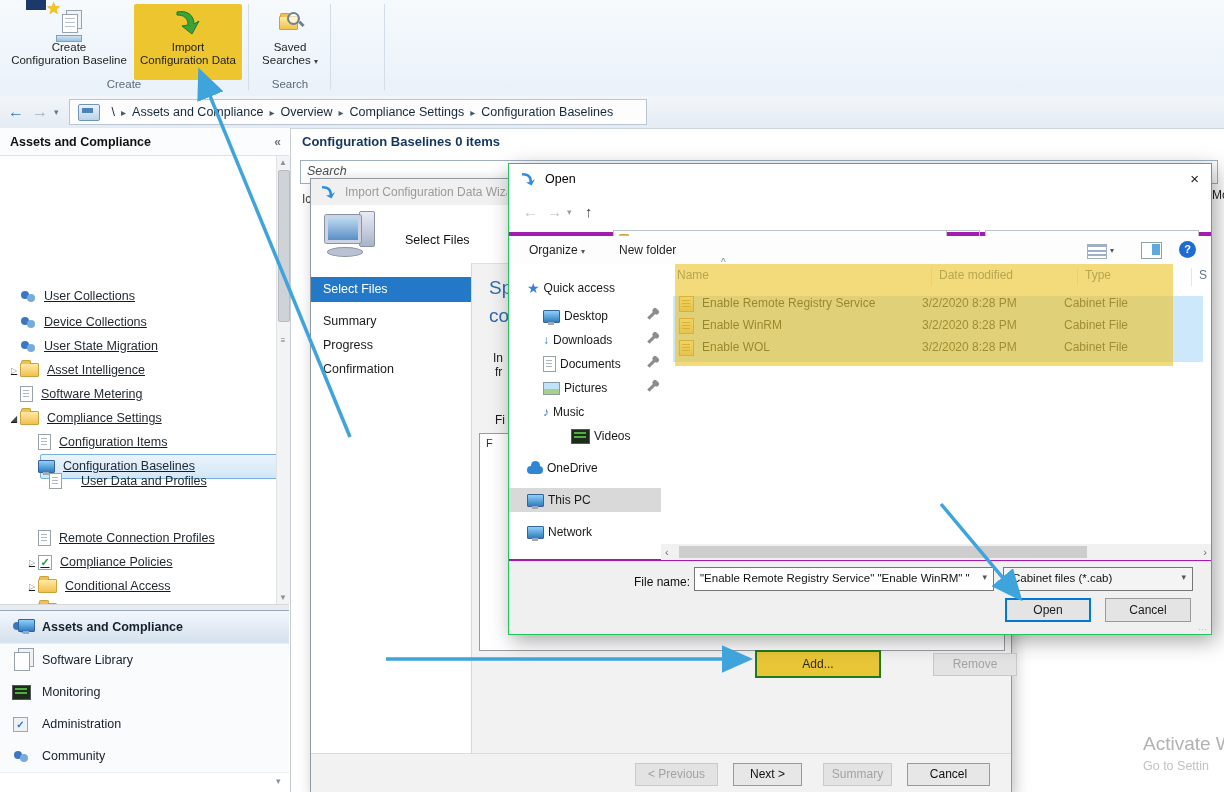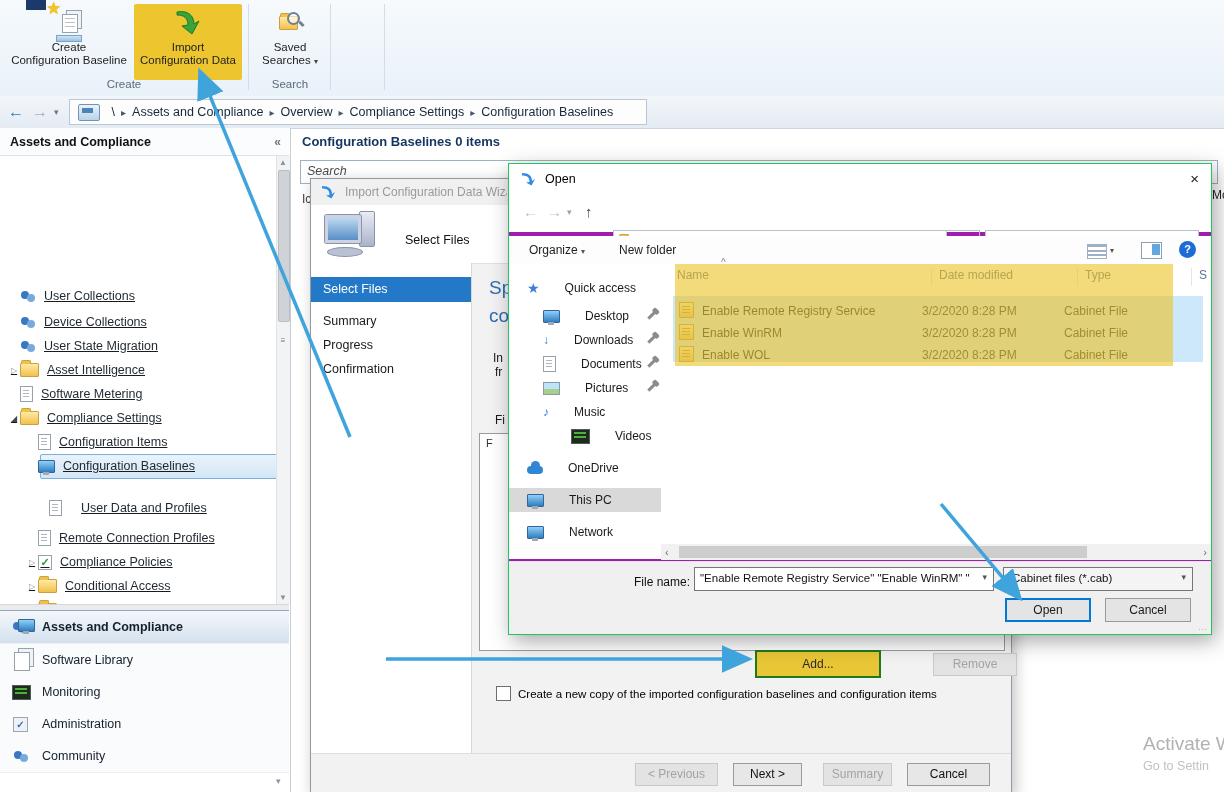--- a/index.html
+++ b/index.html
@@ -113,28 +113,28 @@
   .odsearch .ph{position:absolute;left:28px;top:6px;color:#6b6b6b;font-size:11.5px;}
   .odtools{position:absolute;left:0;top:72px;width:100%;height:28px;background:#fdfdfd;border-bottom:1px solid #e8e8e8;}
   .odtools .lbl{position:absolute;top:7px;font-size:12px;color:#1e1e1e;cursor:pointer;}
   .ic-list{position:absolute;width:18px;height:13px;background:repeating-linear-gradient(#9fb0c4 0 2px,#fff 2px 4.5px);border:1px solid #9fb0c4;}
   .ic-panes{position:absolute;width:19px;height:15px;border:1px solid #8fa0b4;background:#fff;}
   .ic-panes:after{content:"";position:absolute;right:1px;top:1px;width:8px;height:11px;background:#5fa8e0;}
   .ic-help{position:absolute;width:17px;height:17px;border-radius:50%;background:#1e6bd6;color:#fff;text-align:center;line-height:17px;font-size:11px;font-weight:bold;cursor:pointer;}
   .odside{position:absolute;left:0;top:100px;width:152px;height:295px;background:#fff;border-right:1px solid #e4e4e4;}
   .siderow{position:absolute;left:0;width:152px;height:24px;display:flex;align-items:center;cursor:pointer;font-size:12px;color:#1a1a1a;}
   .siderow .pad1{width:18px;flex:0 0 18px;} .siderow .pad2{width:34px;flex:0 0 34px;}
-  .siderow .t{margin-left:25px;white-space:nowrap;}
+  .siderow .t{margin-left:4px;white-space:nowrap;}
   .sidesel{background:#d9d9d9;}
   .pinslot{position:absolute;right:8px;top:7px;}
   .starq{color:#3f7fd6;font-size:14px;}
   .odfiles{position:absolute;left:152px;top:100px;width:550px;height:295px;background:#fff;}
   .fcolhdr{position:absolute;top:4px;color:#5d7690;font-size:12px;}
   .fcolsep{position:absolute;top:4px;width:1px;height:18px;background:#e2e6ea;}
-  .frow{position:absolute;left:12px;width:530px;height:22px;background:#cde8fb;display:flex;align-items:flex-end;}
+  .frow{position:absolute;left:12px;width:530px;height:22px;background:#cde8fb;display:flex;align-items:flex-start;}
   .frow .nm{margin-left:8px;font-size:12px;color:#16202a;width:220px;white-space:nowrap;overflow:hidden;}
   .frow .dt{font-size:12px;color:#28323c;width:142px;}
   .frow .tp{font-size:12px;color:#28323c;}
   .yellowov{position:absolute;left:14px;top:0px;width:498px;height:102px;background:rgba(235,196,40,.62);pointer-events:none;}
   .hscroll{position:absolute;left:152px;top:380px;width:550px;height:16px;background:#f1f1f1;}
   .hthumb{position:absolute;left:18px;top:2px;width:408px;height:12px;background:#cdcdcd;}
   .harr{position:absolute;top:2px;color:#6f6f6f;font-size:11px;cursor:pointer;}
   .odbottom{position:absolute;left:0;top:397px;width:100%;height:72px;background:#f0f0f0;border-top:1px solid #e3e3e3;}
   .fnlabel{position:absolute;left:125px;top:13px;font-size:12px;color:#111;}
   .fncombo{position:absolute;left:185px;top:5px;width:300px;height:24px;background:#fff;border:1px solid #767676;box-sizing:border-box;}
@@ -258,21 +258,21 @@
     <div class="trow lv2" style="top:302px;">
         <span class="exp"></span>
         <span class="ic ic-page"></span>
         <span class="lbl">Configuration Items</span>
       </div>
     <div class="trow lv2" style="top:326px;">
         <span class="exp"></span>
         <span class="ic ic-mon"></span>
         <span class="lbl">Configuration Baselines</span>
       </div>
-    <div class="trow lv2" style="top:368px;gap:11px;">
+    <div class="trow lv2" style="top:341px;gap:11px;">
         <span class="exp"></span>
         <span class="ic ic-page"></span>
         <span class="lbl">User Data and Profiles</span>
       </div>
     <div class="trow lv2" style="top:398px;">
         <span class="exp"></span>
         <span class="ic ic-page"></span>
         <span class="lbl">Remote Connection Profiles</span>
       </div>
     <div class="trow lv2" style="top:422px;">
@@ -399,24 +399,20 @@
     <div class="abs clip" style="left:184px;top:186px;width:14px;">fr</div>
     <div class="abs clip" style="left:184px;top:234px;width:14px;">Fi</div>
 
     <div class="wizfilesbox">
       <span style="position:absolute;left:6px;top:3px;font-size:11px;color:#333;">F</span>
     </div>
 
     <div class="addbtn">Add...</div>
     <div class="wbtn dis" style="left:578px;top:474px;width:84px;margin-left:44px;">Remove</div>
 
-    <div class="checkrow">
-      <span class="cbox"></span>
-      <span class="cklbl">Create a new copy of the imported configuration baselines and configuration items</span>
-    </div>
 
     <div class="wizfoot">
       <div class="wbtn dis" style="left:324px;top:9px;width:83px;">&lt; Previous</div>
       <div class="wbtn" style="left:422px;top:9px;width:69px;">Next &gt;</div>
       <div class="wbtn dis" style="left:512px;top:9px;width:69px;">Summary</div>
       <div class="wbtn" style="left:596px;top:9px;width:83px;">Cancel</div>
     </div>
   </div>
 
   <div class="abs odlg">

